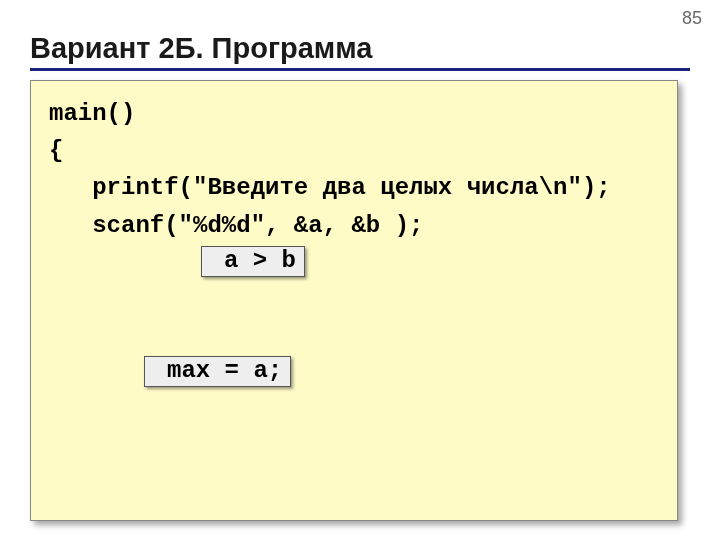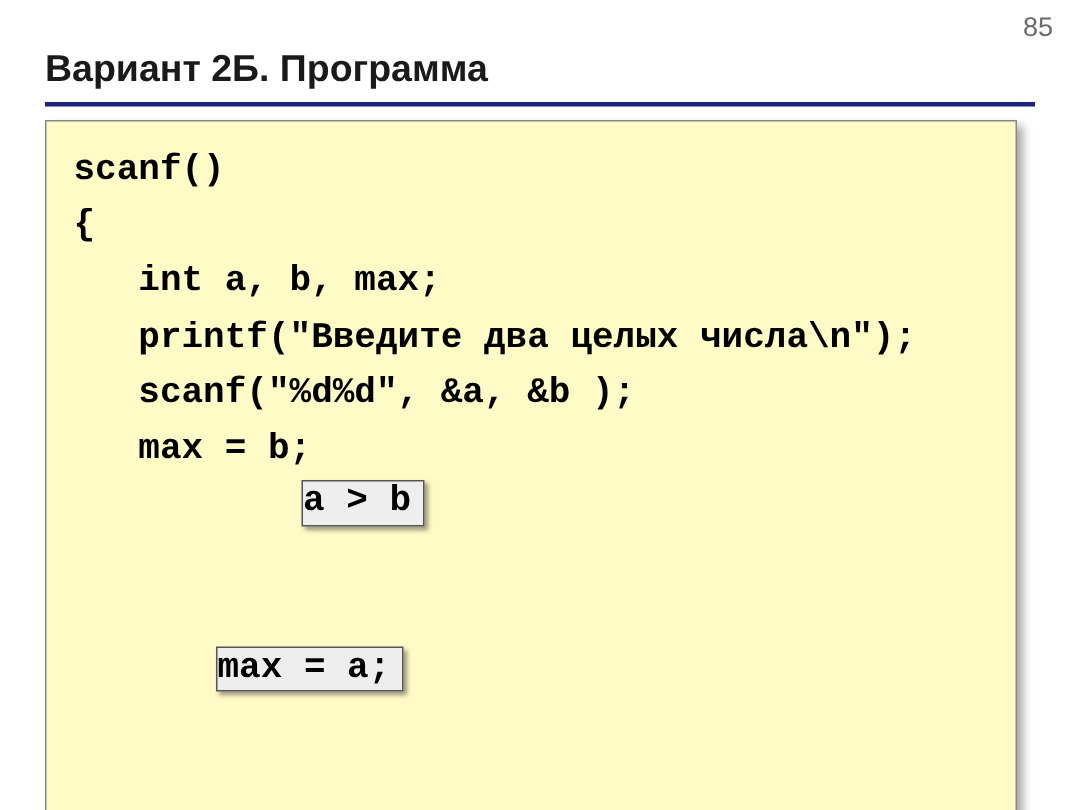--- a/index.html
+++ b/index.html
@@ -21,21 +21,21 @@
     position: absolute;
     top: 8px;
     right: 18px;
     font-size: 18px;
     color: #6b6b6b;
   }
   .title {
     position: absolute;
     top: 32px;
     left: 30px;
-    font-size: 25px;
+    font-size: 29px;
     font-weight: bold;
     color: #1a1a1a;
   }
   .title-underline {
     position: absolute;
     top: 68px;
     left: 30px;
     width: 660px;
     height: 3px;
     background: #1a237e;
@@ -58,21 +58,21 @@
   }
   .code-line {
     white-space: pre;
     position: relative;
   }
   .callout {
     display: inline-block;
     background: #eeeeee;
     border: 1px solid #555555;
     box-shadow: 2px 2px 3px rgba(0,0,0,0.4);
-    padding: 0px 8px 0px 0;
+    padding: 0px 8px 0px 22px;
     font-family: "Courier New", Courier, monospace;
     font-weight: bold;
     color: #000000;
     line-height: 1.2;
   }
   .if-line {
     position: relative;
   }
   .callout-cond {
     position: absolute;
@@ -91,26 +91,24 @@
 <body>
 
 <div class="slide">
 
   <div class="page-number">85</div>
 
   <div class="title">Вариант 2Б. Программа</div>
   <div class="title-underline"></div>
 
   <div class="code-box">
-    <div class="code-line">scanf()</div>
+    <div class="code-line">main()</div>
     <div class="code-line">{</div>
-    <div class="code-line">   int a, b, max;</div>
     <div class="code-line">   printf("Введите два целых числа\n");</div>
     <div class="code-line">   scanf("%d%d", &amp;a, &amp;b );</div>
-    <div class="code-line">   max = b;</div>
 
     <div class="code-line if-line">
       <span class="callout callout-cond">a &gt; b</span>
     </div>
 
     <div class="code-line if-line">
       <span>              </span>
       <span class="callout callout-assign">max = a;</span>
     </div>
 

